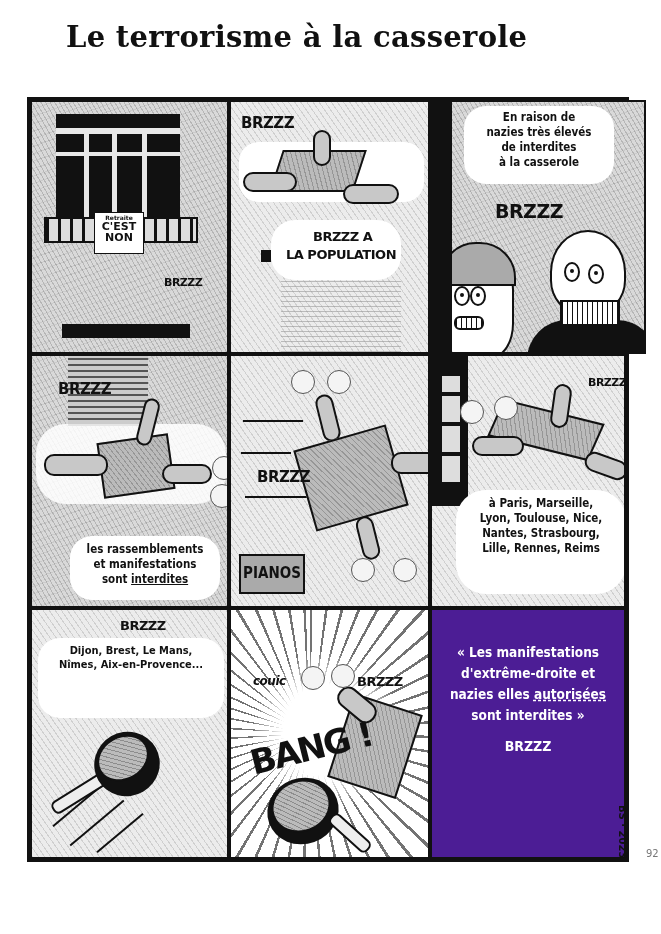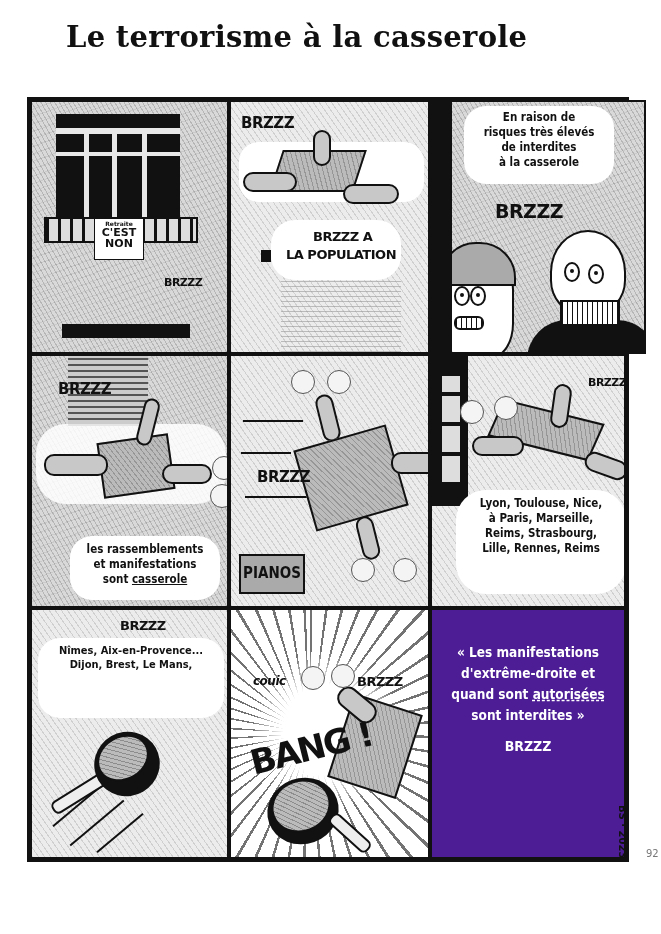--- a/index.html
+++ b/index.html
@@ -30,21 +30,21 @@
     text-align: center; color: #111; font-weight: bold; line-height: 1.3;
     font-family: "DejaVu Sans Condensed", "DejaVu Sans", sans-serif;
   }
   .sfx { position: absolute; font-family: "DejaVu Sans", sans-serif; font-weight: 900; color: #111; letter-spacing: -0.5px; }
   .u { text-decoration: underline; }
 
   
   .window { position: absolute; left: 24px; top: 12px; width: 124px; height: 108px; background: #111; }
   .window .mull { position: absolute; background: #e8e8e8; }
   .balcony { position: absolute; left: 12px; top: 115px; width: 150px; height: 22px; border: 2px solid #111; background: repeating-linear-gradient(90deg,#111 0 3px,#ddd 3px 12px); }
-  .sign { position: absolute; left: 62px; top: 116px; width: 48px; height: 40px; background: #fff; border: 1px solid #111; text-align: center; font-weight: bold; color: #111; line-height: 1; }
+  .sign { position: absolute; left: 62px; top: 110px; width: 48px; height: 40px; background: #fff; border: 1px solid #111; text-align: center; font-weight: bold; color: #111; line-height: 1; }
   .sign .s1 { font-size: 6px; display: block; margin-top: 2px; }
   .sign .s2 { font-size: 11px; display: block; }
   .lintel { position: absolute; left: 30px; top: 222px; width: 128px; height: 14px; background: #111; }
 
   
   .box { position: absolute; background: #bbb; border: 2px solid #111;
     background-image: repeating-linear-gradient(60deg, rgba(0,0,0,0.2) 0 1px, transparent 1px 4px); }
   .tube { position: absolute; background: #c8c8c8; border: 2px solid #111; border-radius: 10px; }
   .rotor { position: absolute; width: 22px; height: 22px; border: 1px solid #555; border-radius: 50%; background: #f4f4f4; }
 
@@ -106,21 +106,21 @@
     <div style="position:absolute;left:40px;top:118px;width:130px;height:60px;background:#fff;border-radius:24px;"></div>
     <div style="position:absolute;left:30px;top:148px;width:10px;height:12px;background:#111;"></div>
     <div class="sfx" style="left:82px;top:127px;font-size:13px;font-weight:bold;">BRZZZ A</div>
     <div class="sfx" style="left:55px;top:145px;font-size:13px;font-weight:bold;">LA POPULATION</div>
     <div style="position:absolute;left:50px;top:175px;width:120px;height:75px;background:repeating-linear-gradient(0deg,#999 0 1px,transparent 1px 5px);opacity:0.6;"></div>
   </div>
 
   <div class="panel hatch" style="left:420px;top:0;width:196px;height:254px;">
     <div class="bubble" style="left:12px;top:4px;width:150px;height:78px;font-size:11.5px;padding-top:4px;box-sizing:border-box;">
       <div>En raison de</div>
-      <div>risques très élevés</div>
+      <div>nazies très élevés</div>
       <div>de interdites</div>
       <div>à la casserole</div>
     </div>
     <div class="sfx" style="left:43px;top:98px;font-size:19px;">BRZZZ</div>
     <div class="face" style="left:-12px;top:142px;width:70px;height:110px;border-radius:40% 40% 30% 30%;"></div>
     <div style="position:absolute;left:-12px;top:140px;width:72px;height:40px;background:#aaa;border-radius:36px 36px 0 0;border:2px solid #111;"></div>
     <div class="eye" style="left:2px;top:184px;"></div>
     <div class="eye" style="left:18px;top:184px;"></div>
     <div class="teeth" style="left:2px;top:214px;width:26px;height:10px;border-radius:6px;"></div>
     <div style="position:absolute;left:75px;top:218px;width:130px;height:40px;background:#111;border-radius:40px 40px 0 0;"></div>
@@ -136,21 +136,21 @@
     <div style="position:absolute;left:4px;top:68px;width:190px;height:80px;background:#fff;border-radius:30px;opacity:0.85;"></div>
     <div class="box" style="left:68px;top:82px;width:68px;height:52px;transform:rotate(-8deg);"></div>
     <div class="tube" style="left:108px;top:42px;width:12px;height:44px;transform:rotate(14deg);"></div>
     <div class="tube" style="left:12px;top:98px;width:60px;height:18px;"></div>
     <div class="tube" style="left:130px;top:108px;width:46px;height:16px;"></div>
     <div class="rotor" style="left:180px;top:100px;"></div>
     <div class="rotor" style="left:178px;top:128px;"></div>
     <div class="bubble" style="left:38px;top:180px;width:150px;height:64px;font-size:11.5px;padding-top:6px;box-sizing:border-box;">
       <div>les rassemblements</div>
       <div>et manifestations</div>
-      <div><span>sont </span><span class="u">casserole</span></div>
+      <div><span>sont </span><span class="u">interdites</span></div>
     </div>
   </div>
 
   <div class="panel hatch-light" style="left:199px;top:254px;width:201px;height:254px;">
     <div class="speed" style="left:12px;top:64px;width:60px;"></div>
     <div class="speed" style="left:10px;top:96px;width:50px;"></div>
     <div class="speed" style="left:14px;top:140px;width:70px;"></div>
     <div class="rotor" style="left:60px;top:14px;"></div>
     <div class="rotor" style="left:96px;top:14px;"></div>
     <div class="tube" style="left:88px;top:38px;width:14px;height:44px;transform:rotate(-14deg);"></div>
@@ -167,32 +167,32 @@
     <div style="position:absolute;left:0;top:0;width:36px;height:150px;background:#111;"></div>
     <div style="position:absolute;left:10px;top:20px;width:18px;height:110px;background:repeating-linear-gradient(0deg,#111 0 4px,#ddd 4px 30px);"></div>
     <div class="sfx" style="left:156px;top:20px;font-size:11px;">BRZZZ</div>
     <div class="box" style="left:62px;top:54px;width:100px;height:36px;transform:rotate(14deg) skewX(-10deg);"></div>
     <div class="tube" style="left:120px;top:28px;width:14px;height:40px;transform:rotate(8deg);"></div>
     <div class="tube" style="left:40px;top:80px;width:48px;height:16px;"></div>
     <div class="tube" style="left:152px;top:100px;width:40px;height:16px;transform:rotate(20deg);"></div>
     <div class="rotor" style="left:28px;top:44px;"></div>
     <div class="rotor" style="left:62px;top:40px;"></div>
     <div class="bubble" style="left:24px;top:134px;width:170px;height:104px;font-size:11.5px;padding-top:6px;box-sizing:border-box;border-radius:30px;">
+      <div>à Paris, Marseille,</div>
       <div>Lyon, Toulouse, Nice,</div>
-      <div>à Paris, Marseille,</div>
-      <div>Reims, Strasbourg,</div>
+      <div>Nantes, Strasbourg,</div>
       <div>Lille, Rennes, Reims</div>
     </div>
   </div>
 
   <div class="panel hatch-light" style="left:0;top:508px;width:199px;height:251px;">
     <div class="sfx" style="left:88px;top:8px;font-size:13px;">BRZZZ</div>
     <div class="bubble" style="left:6px;top:28px;width:186px;height:80px;font-size:11px;padding-top:6px;box-sizing:border-box;">
+      <div>Dijon, Brest, Le Mans,</div>
       <div>Nîmes, Aix-en-Provence...</div>
-      <div>Dijon, Brest, Le Mans,</div>
     </div>
     <div class="speed" style="left:14px;top:196px;width:60px;transform:rotate(-40deg);"></div>
     <div class="speed" style="left:30px;top:212px;width:70px;transform:rotate(-40deg);"></div>
     <div class="speed" style="left:58px;top:222px;width:60px;transform:rotate(-40deg);"></div>
     <div class="handle" style="left:16px;top:176px;width:60px;height:10px;transform:rotate(-32deg);"></div>
     <div class="pot" style="left:62px;top:122px;width:66px;height:64px;transform:rotate(-30deg);"></div>
     <div class="pot-inner" style="left:64px;top:126px;width:50px;height:40px;transform:rotate(-30deg);"></div>
   </div>
 
   <div class="panel burst" style="left:199px;top:508px;width:201px;height:251px;">
@@ -206,21 +206,21 @@
     <div class="sfx" style="left:18px;top:118px;font-size:34px;transform:rotate(-14deg);letter-spacing:-2px;">BANG !</div>
     <div class="pot" style="left:36px;top:168px;width:72px;height:66px;transform:rotate(-20deg);"></div>
     <div class="pot-inner" style="left:40px;top:170px;width:56px;height:48px;transform:rotate(-20deg);"></div>
     <div class="handle" style="left:94px;top:216px;width:46px;height:10px;transform:rotate(42deg);"></div>
   </div>
 
   <div class="panel black-panel" style="left:400px;top:508px;width:196px;height:251px;">
     <div class="quote">
       <div>« Les manifestations</div>
       <div>d'extrême-droite et</div>
-      <div><span>quand sont </span><span class="u">autorisées</span></div>
+      <div><span>nazies elles </span><span class="u">autorisées</span></div>
       <div>sont interdites »</div>
       <div style="margin-top:10px;font-size:14px;">BRZZZ</div>
     </div>
   </div>
 </div>
 
 <div class="sig">BS · 2023</div>
 <div class="pgnum">92</div>
 
 </body></html>

